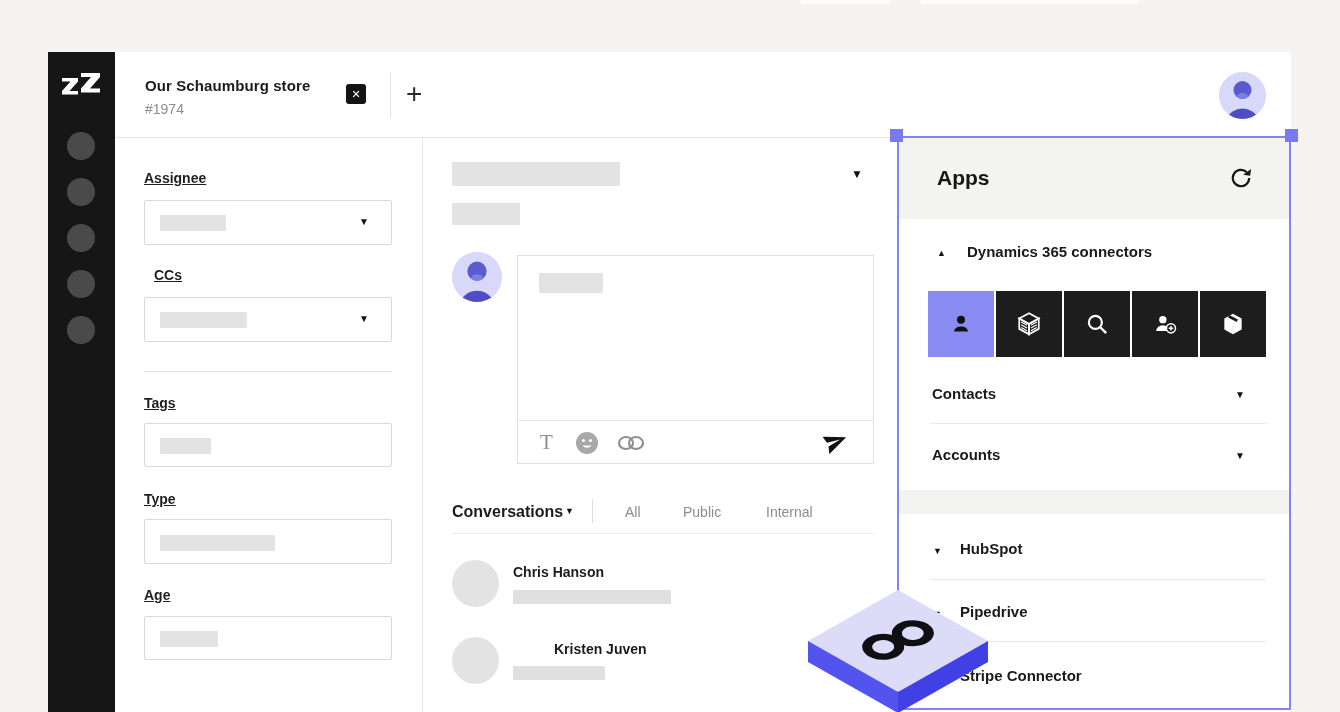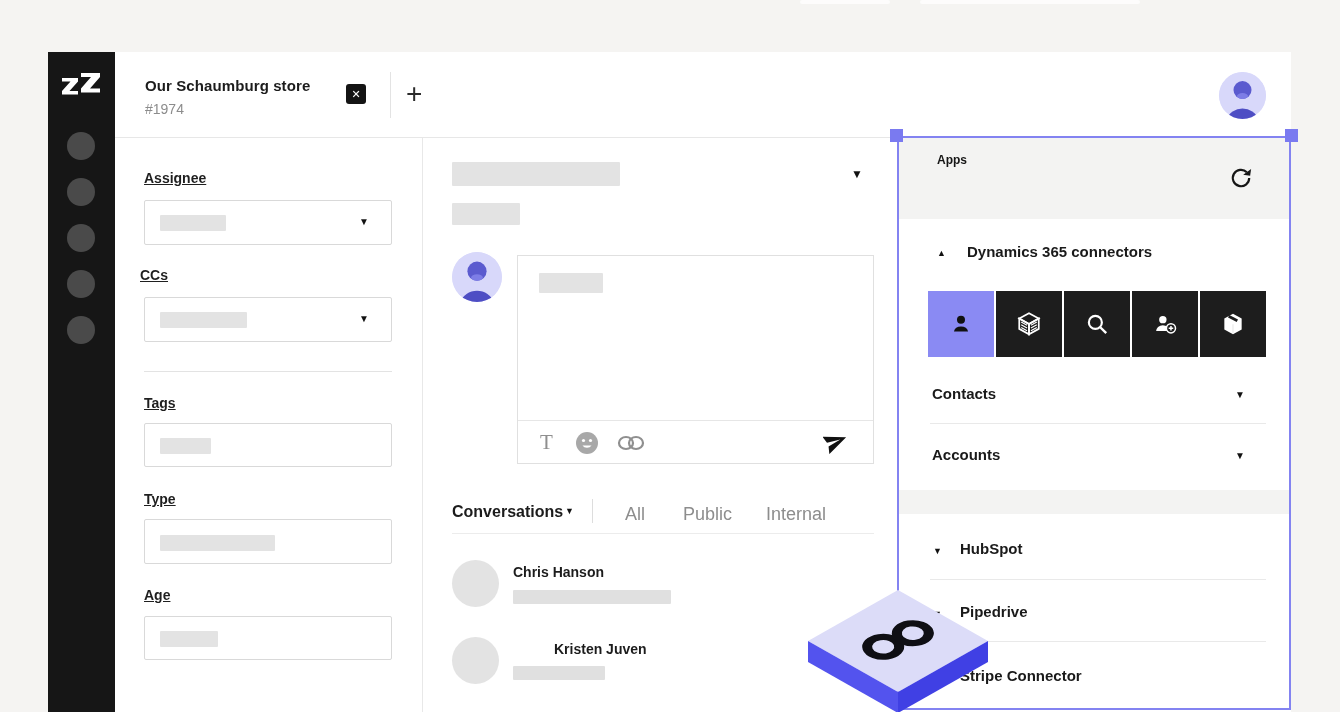--- a/index.html
+++ b/index.html
@@ -31,30 +31,30 @@
   .field-label { font-size:14px; font-weight:700; color:#1f1f1f;text-decoration:underline; }
   .field-box { width:248px; height:45px; background:#fff; border:1px solid #d9d9d9; border-radius:2px; }
   .ph { background:#e3e3e3; border-radius:1px; }
   .caret { font-size:10px; color:#111; }
   .hdivider { height:1px; background:#e3e3e3; }
 
   
   .composer { left:517px; top:255px; width:357px; height:209px; border:1px solid #e0e0e0; background:#fff; }
   .composer-toolbar { position:absolute; left:0; bottom:0; width:100%; height:43px; border-top:1px solid #e6e6e6; }
   .t-icon { position:absolute; left:22px; top:9px; font-family:"Liberation Serif", serif; font-size:21px; color:#8f8f8f; }
-  .filter { font-size:18px; color:#8d8d8d; cursor:pointer; }
+  .filter { font-size:14px; color:#8d8d8d; cursor:pointer; }
   .conv-label { font-size:16px; font-weight:700; color:#1c1c1c; }
   .msg-name { font-size:14px; font-weight:700; color:#1c1c1c; }
   .circle-ph { border-radius:50%; background:#e3e3e3; }
 
   
   .apps-panel { left:897px; top:136px; width:394px; height:574px; background:#ffffff; border:2px solid #8383f1; z-index:5; }
   .sel-handle { width:13px; height:13px; background:#7a7af0; z-index:6; }
   .apps-header { position:absolute; left:0; top:0; width:100%; height:81px; background:#f3f3f2; }
-  .apps-title { position:absolute; left:38px; top:15px; font-size:12px; font-weight:700; color:#161616; }
+  .apps-title { position:absolute; left:38px; top:28px; font-size:21px; font-weight:700; color:#161616; }
   .section-label { font-size:15px; font-weight:700; color:#1a1a1a; }
   .connector-btn { position:absolute; top:0; width:66px; height:66px; border:none; cursor:pointer;
                    display:flex; align-items:center; justify-content:center; }
   .panel-row-divider { position:absolute; height:1px; background:#e9e9e9; }
   .panel-band { position:absolute; left:0; width:100%; height:24px; background:#f3f3f2; }
 
   .cube-3d { left:808px; top:590px; width:180px; height:124px; z-index:10; }
 </style>
 </head>
 <body>
@@ -95,21 +95,21 @@
   </div>
 
   <div class="abs panel-divider-v"></div>
 
   <div class="abs field-label" style="left:144px;top:170px;">Assignee</div>
   <div class="abs field-box" style="left:144px;top:200px;">
     <div class="ph" style="position:absolute;left:15px;top:14px;width:66px;height:16px;"></div>
     <span class="caret" style="position:absolute;right:22px;top:15px;">▼</span>
   </div>
 
-  <div class="abs field-label" style="left:140px;top:267px;">CCs</div>
+  <div class="abs field-label" style="left:154px;top:267px;">CCs</div>
   <div class="abs field-box" style="left:144px;top:297px;">
     <div class="ph" style="position:absolute;left:15px;top:14px;width:87px;height:16px;"></div>
     <span class="caret" style="position:absolute;right:22px;top:15px;">▼</span>
   </div>
 
   <div class="abs hdivider" style="left:144px;top:371px;width:248px;"></div>
 
   <div class="abs field-label" style="left:144px;top:395px;">Tags</div>
   <div class="abs field-box" style="left:144px;top:423px;height:44px;">
     <div class="ph" style="position:absolute;left:15px;top:14px;width:51px;height:16px;"></div>

